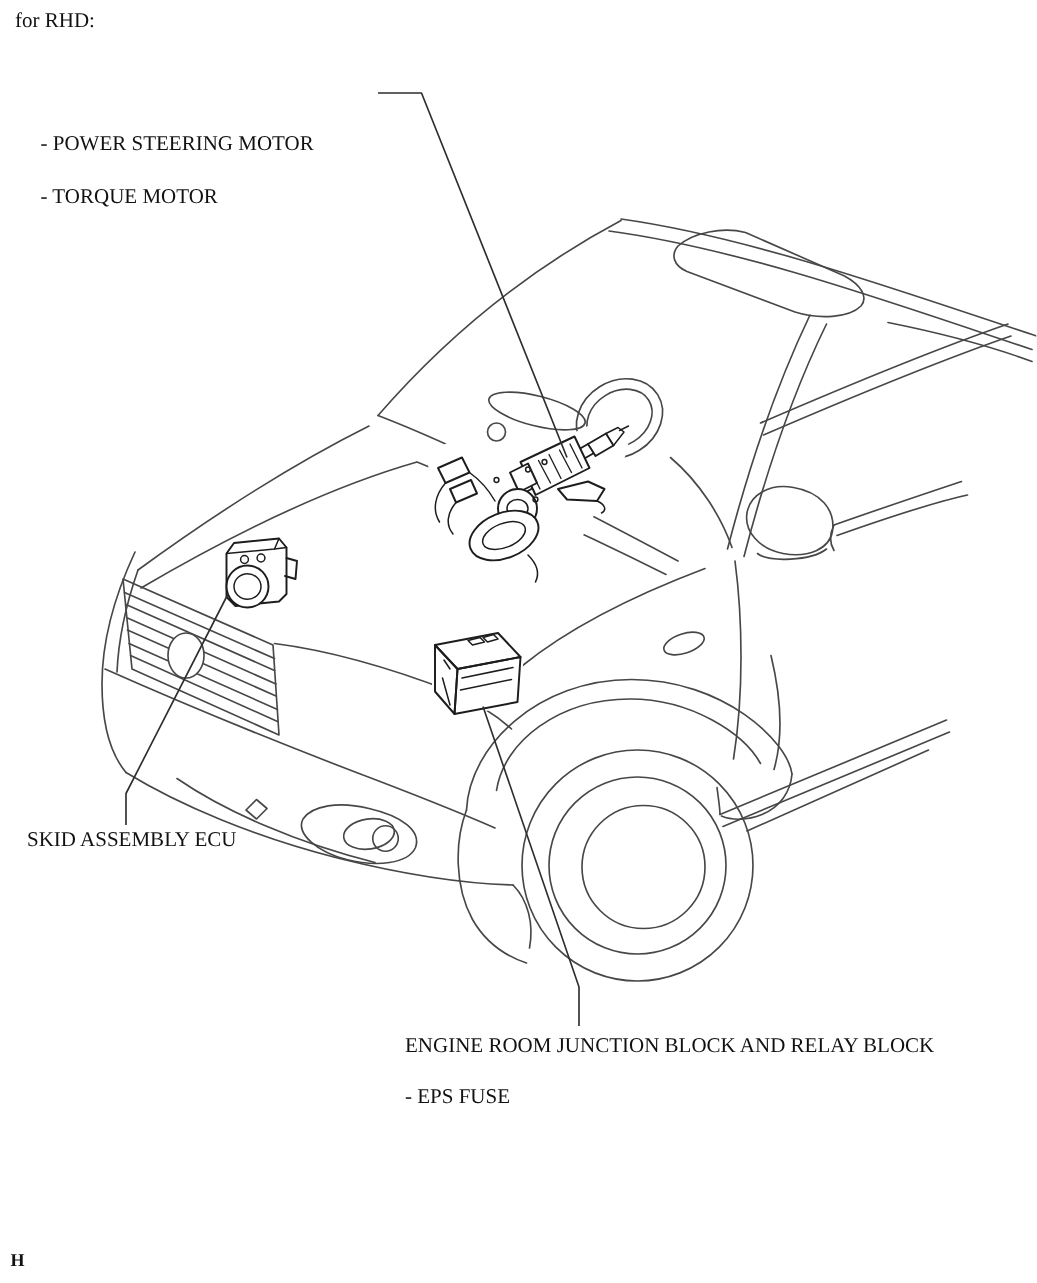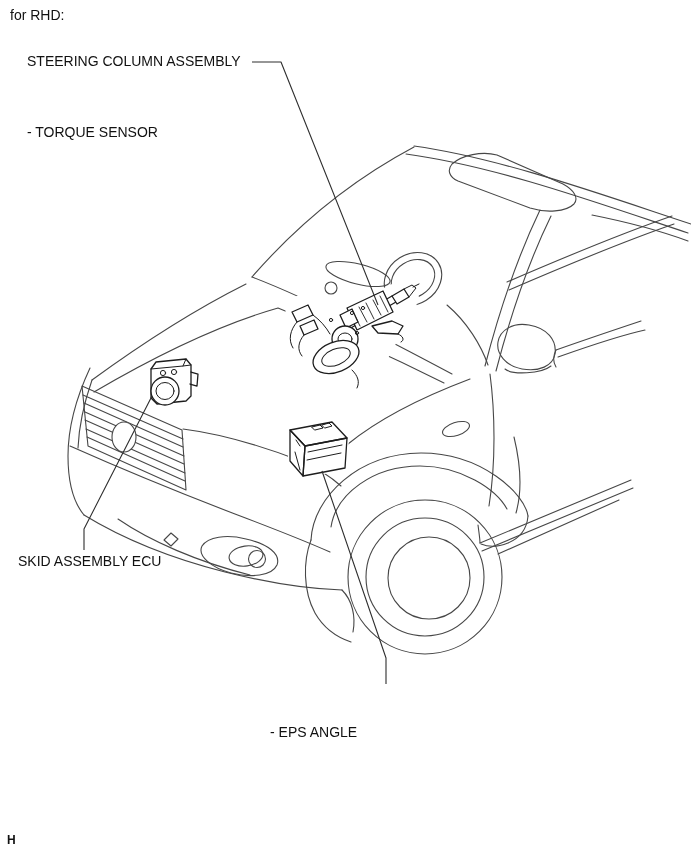--- a/index.html
+++ b/index.html
@@ -1,18 +1,18 @@
 <!DOCTYPE html>
 <html><head>
 <meta charset="utf-8">
 <style>
   html,body{margin:0;padding:0;background:#ffffff;}
   .stage{
     position:relative;width:691px;height:855px;background:#ffffff;overflow:hidden;
-    font-family:Liberation Sans, sans-serif;
+    font-family:Liberation Serif, serif;
   }
   .stage svg{position:absolute;left:0;top:0;}
   .label{
     position:absolute;color:#111111;font-size:14px;line-height:16px;
     white-space:nowrap;letter-spacing:0;
   }
   .label.small{font-size:12px;font-weight:bold;}
 </style>
 </head>
 <body>
@@ -160,21 +160,22 @@
 
     <g fill="none" stroke="#2e2e2e" stroke-width="1.1" stroke-linejoin="round">
       <path d="M252,62 L281,62 L378,305"></path>
       <path d="M152,396 L84,529 L84,550"></path>
       <path d="M322,471 L386,658 L386,684"></path>
     </g>
   </svg>
 
   <div class="label" style="left:10px;top:7px">for RHD:</div>
 
-  <div class="label" style="left:27px;top:53px">STEERING COLUMN ASSEMBLY</div>
-  <div class="label" style="left:27px;top:124px">- TORQUE SENSOR</div>
+  <div class="label" style="left:27px;top:89px">- POWER STEERING MOTOR</div>
+  <div class="label" style="left:27px;top:124px">- TORQUE MOTOR</div>
 
   <div class="label" style="left:18px;top:553px">SKID ASSEMBLY ECU</div>
 
-  <div class="label" style="left:270px;top:724px">- EPS ANGLE</div>
+  <div class="label" style="left:270px;top:690px">ENGINE ROOM JUNCTION BLOCK AND RELAY BLOCK</div>
+  <div class="label" style="left:270px;top:724px">- EPS FUSE</div>
 
   <div class="label small" style="left:7px;top:832px">H</div>
 </div>
 
 </body></html>

